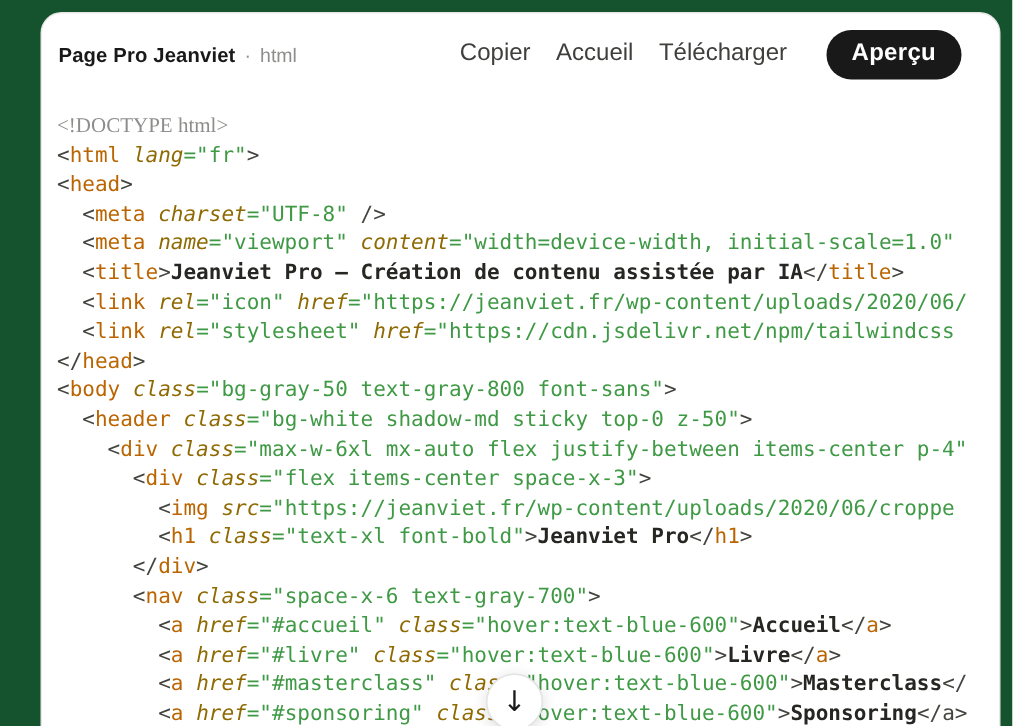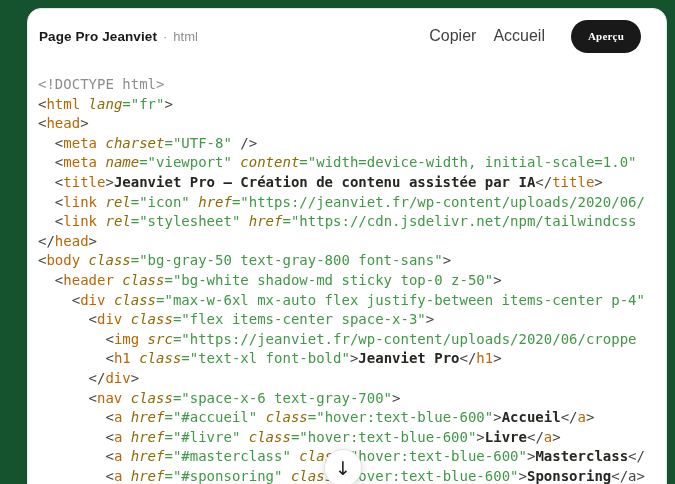--- a/index.html
+++ b/index.html
@@ -13,33 +13,33 @@
 
   .hdr { display: flex; align-items: center; height: 36px; margin-top: 9px; padding: 0 25px 0 11px; }
   .hdr-left { display: flex; align-items: baseline; gap: 6px; white-space: nowrap; }
   .hdr-title { font-size: 13.5px; font-weight: bold; color: var(--ink, #191919); letter-spacing: .1px; }
   .hdr-dot { color: var(--muted, #8e8e8c); font-size: 13px; }
   .hdr-lang { color: var(--muted, #8e8e8c); font-size: 13px; }
   .hdr-right { margin-left: auto; display: flex; align-items: center; gap: 15px; }
   .hdr-action { background: none; border: none; font-family: Liberation Sans, sans-serif;
                 font-size: 16px; color: #3f3f3d; cursor: pointer; padding: 2px 1px; }
   .pill { margin-left: 10px; background: var(--pill-bg, #191919); color: #ffffff; border: none;
-          border-radius: 17px; height: 33px; padding: 0 17px; font-family: Liberation Serif, serif;
-          font-size: 11px; font-weight: bold; cursor: pointer; letter-spacing: .2px; }
+          border-radius: 17px; height: 33px; padding: 0 17px; font-family: Liberation Sans, sans-serif;
+          font-size: 16px; font-weight: bold; cursor: pointer; letter-spacing: .2px; }
 
   .code { display: block; margin-top: 21px; padding-left: 10px; width: 621px; overflow: hidden;
           font-family: "DejaVu Sans Mono", "Liberation Mono", monospace;
           font-size: 14px; line-height: 19.6px; white-space: pre; color: var(--plain, #262622); }
   .code-line { height: 19.6px; white-space: pre; }
   .tk-plain { color: var(--plain, #262622); font-weight: bold; }
   .tk-punct { color: var(--punct, #44443f); }
   .tk-tag   { color: var(--tag, #bb6502); }
   .tk-attr  { color: var(--attr, #8f6a03); font-style: italic; }
   .tk-str   { color: var(--str, #3f9945); }
-  .tk-gray  { color: var(--gray, #8d8d8b); }
+  .tk-gray  { color: var(--gray, #8d8d8b); font-family: Liberation Serif, serif; }
 
   .scroll-btn { position: absolute; left: 324px; top: 449px; width: 38px; height: 38px;
                 border-radius: 50%; background: #ffffff; border: 1px solid #e3e3e1;
                 box-shadow: 0 2px 10px rgba(0,0,0,.14); cursor: pointer;
                 display: flex; align-items: center; justify-content: center; }
   .scroll-btn .glyph { font-size: 19px; line-height: 1; color: #1a1a1a;
                        font-family: "DejaVu Sans", sans-serif; }
 </style>
 </head>
 <body>
@@ -49,20 +49,21 @@
 
     <div class="hdr">
       <div class="hdr-left">
         <span class="hdr-title">Page Pro Jeanviet</span>
         <span class="hdr-dot">·</span>
         <span class="hdr-lang">html</span>
       </div>
       <div class="hdr-right">
         <button class="hdr-action">Copier</button>
         <button class="hdr-action">Accueil</button>
+        <button class="hdr-action">Télécharger</button>
         <button class="pill">Aperçu</button>
       </div>
     </div>
 
     <pre class="code"><div class="code-line"><span class="tk-gray">&lt;!DOCTYPE html&gt;</span></div><div class="code-line"><span class="tk-punct">&lt;</span><span class="tk-tag">html</span><span class="tk-plain"> </span><span class="tk-attr">lang</span><span class="tk-str">="fr"</span><span class="tk-punct">&gt;</span></div><div class="code-line"><span class="tk-punct">&lt;</span><span class="tk-tag">head</span><span class="tk-punct">&gt;</span></div><div class="code-line"><span class="tk-plain">  </span><span class="tk-punct">&lt;</span><span class="tk-tag">meta</span><span class="tk-plain"> </span><span class="tk-attr">charset</span><span class="tk-str">="UTF-8"</span><span class="tk-plain"> </span><span class="tk-punct">/&gt;</span></div><div class="code-line"><span class="tk-plain">  </span><span class="tk-punct">&lt;</span><span class="tk-tag">meta</span><span class="tk-plain"> </span><span class="tk-attr">name</span><span class="tk-str">="viewport"</span><span class="tk-plain"> </span><span class="tk-attr">content</span><span class="tk-str">="width=device-width, initial-scale=1.0"</span></div><div class="code-line"><span class="tk-plain">  </span><span class="tk-punct">&lt;</span><span class="tk-tag">title</span><span class="tk-punct">&gt;</span><span class="tk-plain">Jeanviet Pro — Création de contenu assistée par IA</span><span class="tk-punct">&lt;/</span><span class="tk-tag">title</span><span class="tk-punct">&gt;</span></div><div class="code-line"><span class="tk-plain">  </span><span class="tk-punct">&lt;</span><span class="tk-tag">link</span><span class="tk-plain"> </span><span class="tk-attr">rel</span><span class="tk-str">="icon"</span><span class="tk-plain"> </span><span class="tk-attr">href</span><span class="tk-str">="https://jeanviet.fr/wp-content/uploads/2020/06/</span></div><div class="code-line"><span class="tk-plain">  </span><span class="tk-punct">&lt;</span><span class="tk-tag">link</span><span class="tk-plain"> </span><span class="tk-attr">rel</span><span class="tk-str">="stylesheet"</span><span class="tk-plain"> </span><span class="tk-attr">href</span><span class="tk-str">="https://cdn.jsdelivr.net/npm/tailwindcss</span></div><div class="code-line"><span class="tk-punct">&lt;/</span><span class="tk-tag">head</span><span class="tk-punct">&gt;</span></div><div class="code-line"><span class="tk-punct">&lt;</span><span class="tk-tag">body</span><span class="tk-plain"> </span><span class="tk-attr">class</span><span class="tk-str">="bg-gray-50 text-gray-800 font-sans"</span><span class="tk-punct">&gt;</span></div><div class="code-line"><span class="tk-plain">  </span><span class="tk-punct">&lt;</span><span class="tk-tag">header</span><span class="tk-plain"> </span><span class="tk-attr">class</span><span class="tk-str">="bg-white shadow-md sticky top-0 z-50"</span><span class="tk-punct">&gt;</span></div><div class="code-line"><span class="tk-plain">    </span><span class="tk-punct">&lt;</span><span class="tk-tag">div</span><span class="tk-plain"> </span><span class="tk-attr">class</span><span class="tk-str">="max-w-6xl mx-auto flex justify-between items-center p-4"</span></div><div class="code-line"><span class="tk-plain">      </span><span class="tk-punct">&lt;</span><span class="tk-tag">div</span><span class="tk-plain"> </span><span class="tk-attr">class</span><span class="tk-str">="flex items-center space-x-3"</span><span class="tk-punct">&gt;</span></div><div class="code-line"><span class="tk-plain">        </span><span class="tk-punct">&lt;</span><span class="tk-tag">img</span><span class="tk-plain"> </span><span class="tk-attr">src</span><span class="tk-str">="https://jeanviet.fr/wp-content/uploads/2020/06/croppe</span></div><div class="code-line"><span class="tk-plain">        </span><span class="tk-punct">&lt;</span><span class="tk-tag">h1</span><span class="tk-plain"> </span><span class="tk-attr">class</span><span class="tk-str">="text-xl font-bold"</span><span class="tk-punct">&gt;</span><span class="tk-plain">Jeanviet Pro</span><span class="tk-punct">&lt;/</span><span class="tk-tag">h1</span><span class="tk-punct">&gt;</span></div><div class="code-line"><span class="tk-plain">      </span><span class="tk-punct">&lt;/</span><span class="tk-tag">div</span><span class="tk-punct">&gt;</span></div><div class="code-line"><span class="tk-plain">      </span><span class="tk-punct">&lt;</span><span class="tk-tag">nav</span><span class="tk-plain"> </span><span class="tk-attr">class</span><span class="tk-str">="space-x-6 text-gray-700"</span><span class="tk-punct">&gt;</span></div><div class="code-line"><span class="tk-plain">        </span><span class="tk-punct">&lt;</span><span class="tk-tag">a</span><span class="tk-plain"> </span><span class="tk-attr">href</span><span class="tk-str">="#accueil"</span><span class="tk-plain"> </span><span class="tk-attr">class</span><span class="tk-str">="hover:text-blue-600"</span><span class="tk-punct">&gt;</span><span class="tk-plain">Accueil</span><span class="tk-punct">&lt;/</span><span class="tk-tag">a</span><span class="tk-punct">&gt;</span></div><div class="code-line"><span class="tk-plain">        </span><span class="tk-punct">&lt;</span><span class="tk-tag">a</span><span class="tk-plain"> </span><span class="tk-attr">href</span><span class="tk-str">="#livre"</span><span class="tk-plain"> </span><span class="tk-attr">class</span><span class="tk-str">="hover:text-blue-600"</span><span class="tk-punct">&gt;</span><span class="tk-plain">Livre</span><span class="tk-punct">&lt;/</span><span class="tk-tag">a</span><span class="tk-punct">&gt;</span></div><div class="code-line"><span class="tk-plain">        </span><span class="tk-punct">&lt;</span><span class="tk-tag">a</span><span class="tk-plain"> </span><span class="tk-attr">href</span><span class="tk-str">="#masterclass"</span><span class="tk-plain"> </span><span class="tk-attr">class</span><span class="tk-str">="hover:text-blue-600"</span><span class="tk-punct">&gt;</span><span class="tk-plain">Masterclass</span><span class="tk-punct">&lt;/</span></div><div class="code-line"><span class="tk-plain">        </span><span class="tk-punct">&lt;</span><span class="tk-tag">a</span><span class="tk-plain"> </span><span class="tk-attr">href</span><span class="tk-str">="#sponsoring"</span><span class="tk-plain"> </span><span class="tk-attr">class</span><span class="tk-str">="hover:text-blue-600"</span><span class="tk-punct">&gt;</span><span class="tk-plain">Sponsoring</span><span class="tk-punct">&lt;/a&gt;</span></div></pre>
 
   </div>
 
   <button class="scroll-btn">
     <span class="glyph">↓</span>

